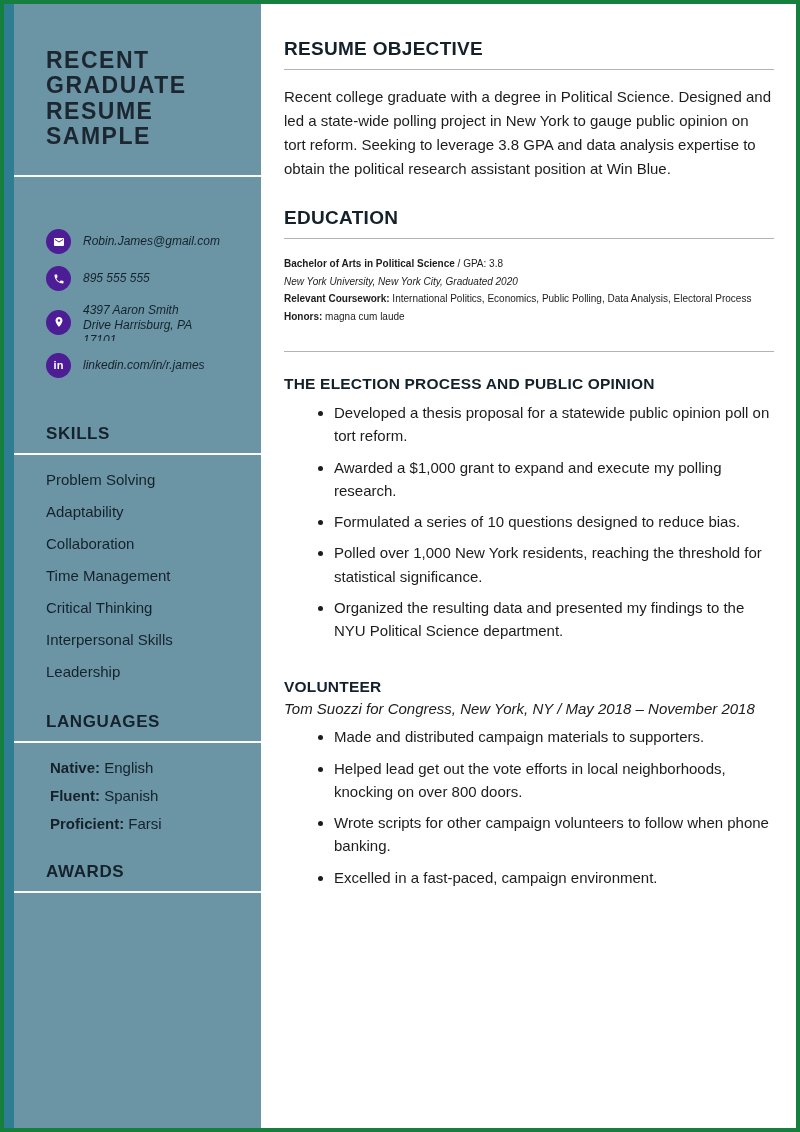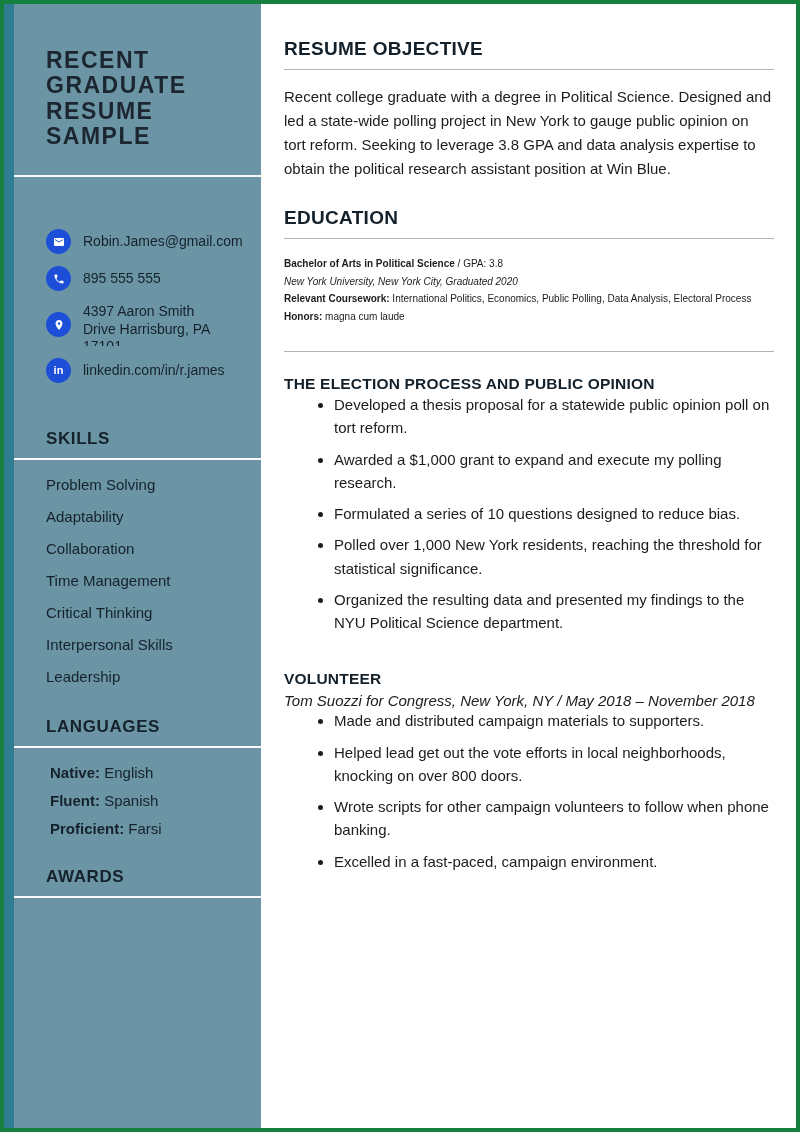--- a/index.html
+++ b/index.html
@@ -13,24 +13,24 @@
   .stripe  { position:absolute; left:0; top:0; width:10px; height:100%; background:#2e7d92; }
   .sidebar-inner { position:relative; padding:44px 18px 0 42px; height:100%; }
 
   .side-title { color:#1c2630; font-size:23px; font-weight:600; letter-spacing:1.5px; line-height:1.1; }
   .side-title span { display:block; }
 
   .side-rule { border:none; border-top:2px solid #fafafa; margin:26px -18px 0 -32px; }
 
   .contact { margin-top:52px; }
   .contact-row { display:flex; align-items:center; gap:12px; margin-bottom:12px; }
-  .cicon { width:25px; height:25px; flex:0 0 25px; border-radius:50%; background:#1d4ed8;
+  .cicon { width:25px; height:25px; flex:0 0 25px; border-radius:50%; background:#4c1d95;
            display:flex; align-items:center; justify-content:center; }
   .cicon .in-glyph { color:#fff; font-size:11px; font-weight:bold; line-height:1; }
-  .ctext { font-size:14px; color:#15222c; line-height:1.25; }
+  .ctext { font-size:12px; color:#15222c; line-height:1.25;font-style:italic; }
   .ctext .clip { display:block; height:8px; overflow:hidden; }
 
   .side-section { margin-top:46px; }
   .side-heading { font-size:17px; font-weight:bold; color:#15222c; letter-spacing:0.6px; }
   .side-heading-rule { border:none; border-top:2px solid #fafafa; margin:9px -18px 0 -32px; }
 
   .side-list { margin-top:16px; }
   .side-item { font-size:15px; color:#15222c; margin-bottom:15px; }
 
   .lang-item { font-size:15px; color:#15222c; margin-bottom:11px; padding-left:4px; }
@@ -51,21 +51,21 @@
   .section { margin-top:26px; }
   .edu-block { margin-top:16px; font-size:10px; line-height:1.75; color:#1c1c1c; }
   .edu-degree b { font-weight:bold; }
   .edu-school { font-style:italic; }
   .edu-label { font-weight:bold; }
 
   .job { margin-top:23px; }
   .job-2 { margin-top:36px; }
   .job-title { font-size:15.5px; font-weight:bold; color:#14212b; letter-spacing:0.2px; }
   .job-meta { font-size:15px; font-style:italic; color:#202020; margin-top:4px; }
-  .job ul { margin-top:0; padding-left:50px; list-style-type:disc; }
+  .job ul { margin-top:8px; padding-left:50px; list-style-type:disc; }
   .job li { font-size:15px; color:#1c1c1c; line-height:1.55; margin-bottom:8px; }
 </style>
 </head>
 <body>
 
 <div class="resume">
 
   <aside class="sidebar">
     <div class="stripe"></div>
     <div class="sidebar-inner">

